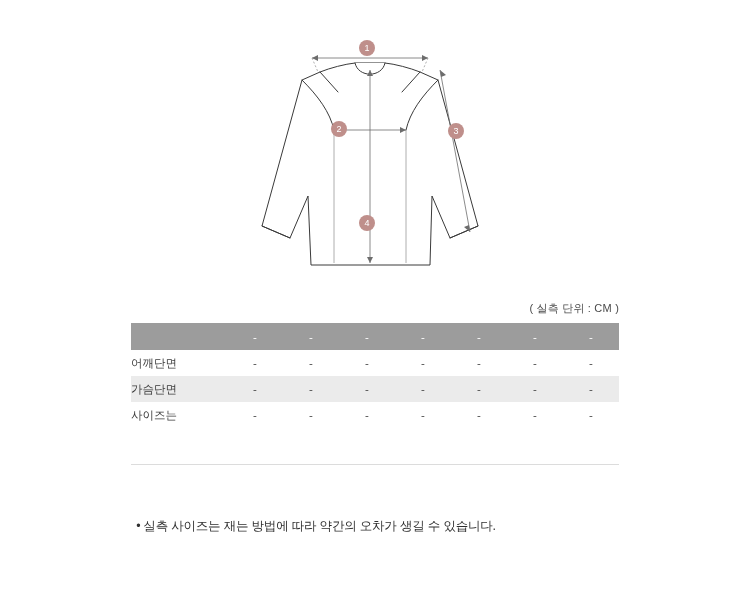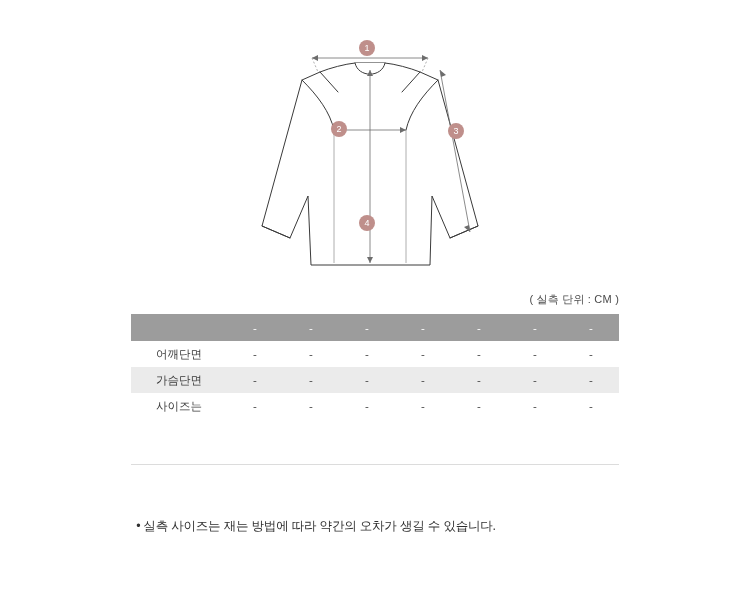--- a/index.html
+++ b/index.html
@@ -37,21 +37,21 @@
     font-size: 9px;
     line-height: 16px;
     text-align: center;
     font-family: "Liberation Sans", sans-serif;
   }
 
   
   .table-wrap {
     position: absolute;
     left: 131px;
-    top: 292px;
+    top: 301px;
     width: 488px;
   }
   .unit-note {
     text-align: right;
     font-size: 11px;
     color: #4a4a4a;
     margin-bottom: 7px;
     letter-spacing: 0.2px;
   }
   table.size-table {
@@ -78,21 +78,21 @@
   }
   table.size-table tbody tr.odd td {
     background: #ffffff;
   }
   table.size-table tbody tr.even td {
     background: #ebebeb;
   }
   table.size-table tbody td.rowhead {
     font-size: 11.5px;
     color: #3a3a3a;
-    text-align: center;
+    text-align: left;
   }
   col.c0 { width: 96px; }
   col.cx { width: 56px; }
 
   .divider {
     position: absolute;
     left: 131px;
     top: 464px;
     width: 488px;
     height: 1px;

